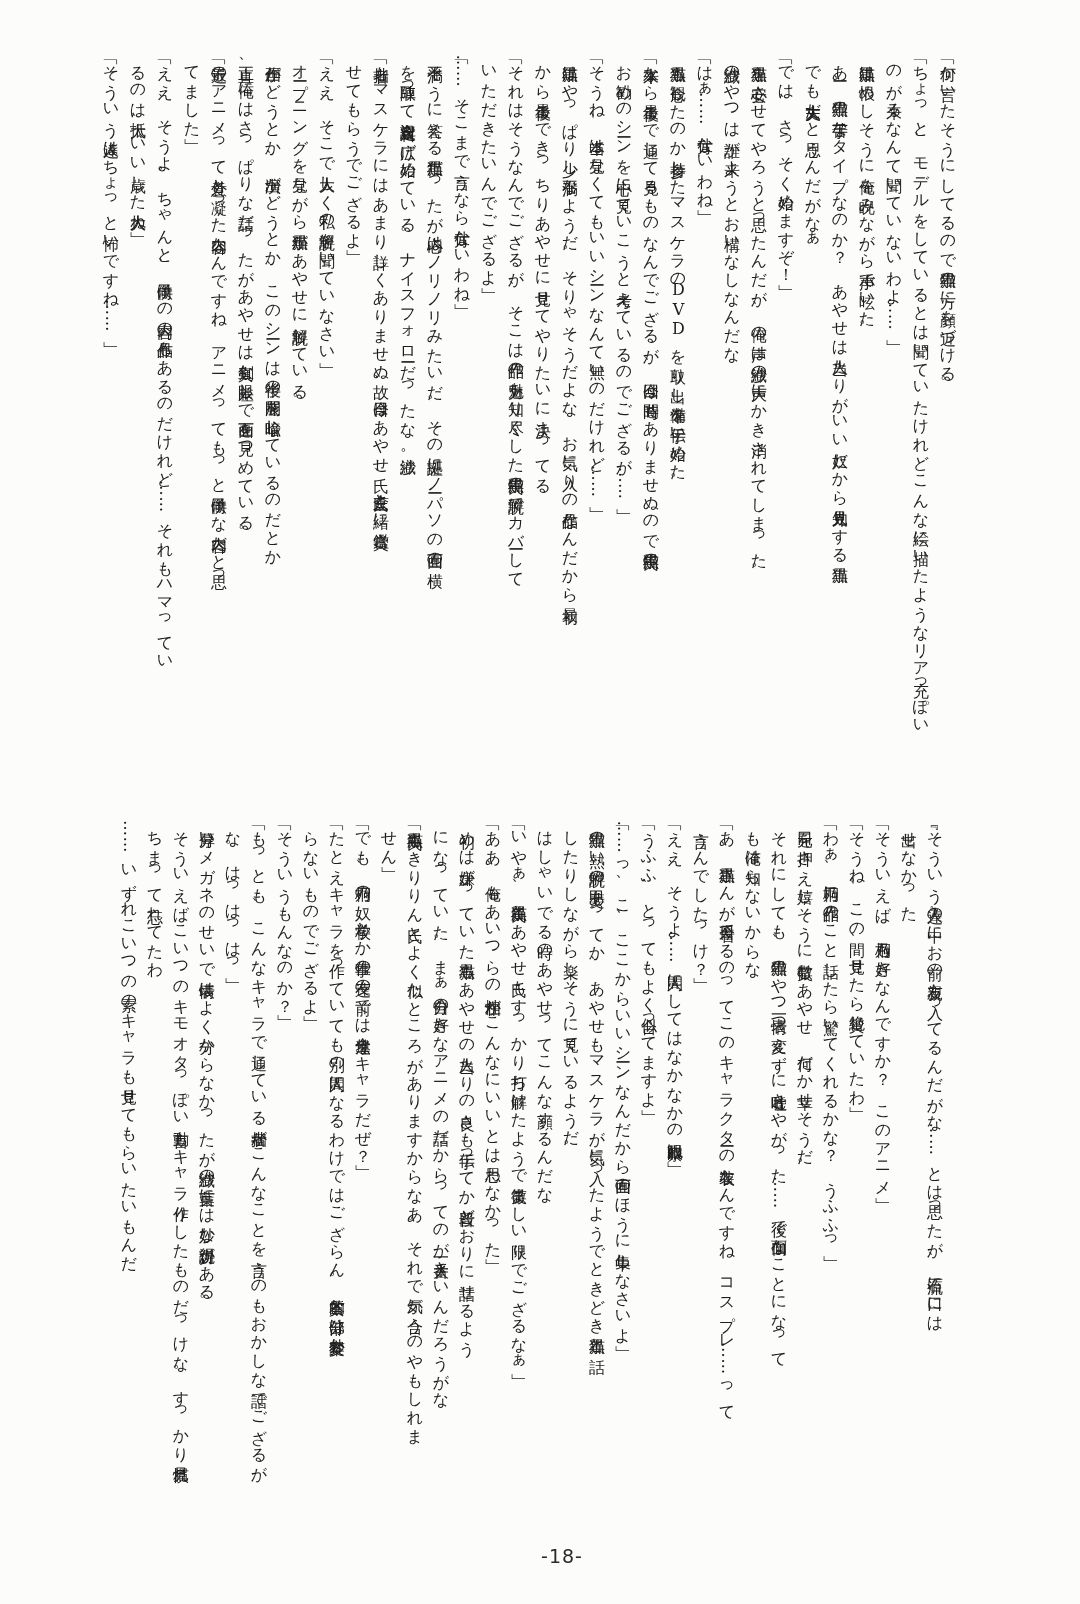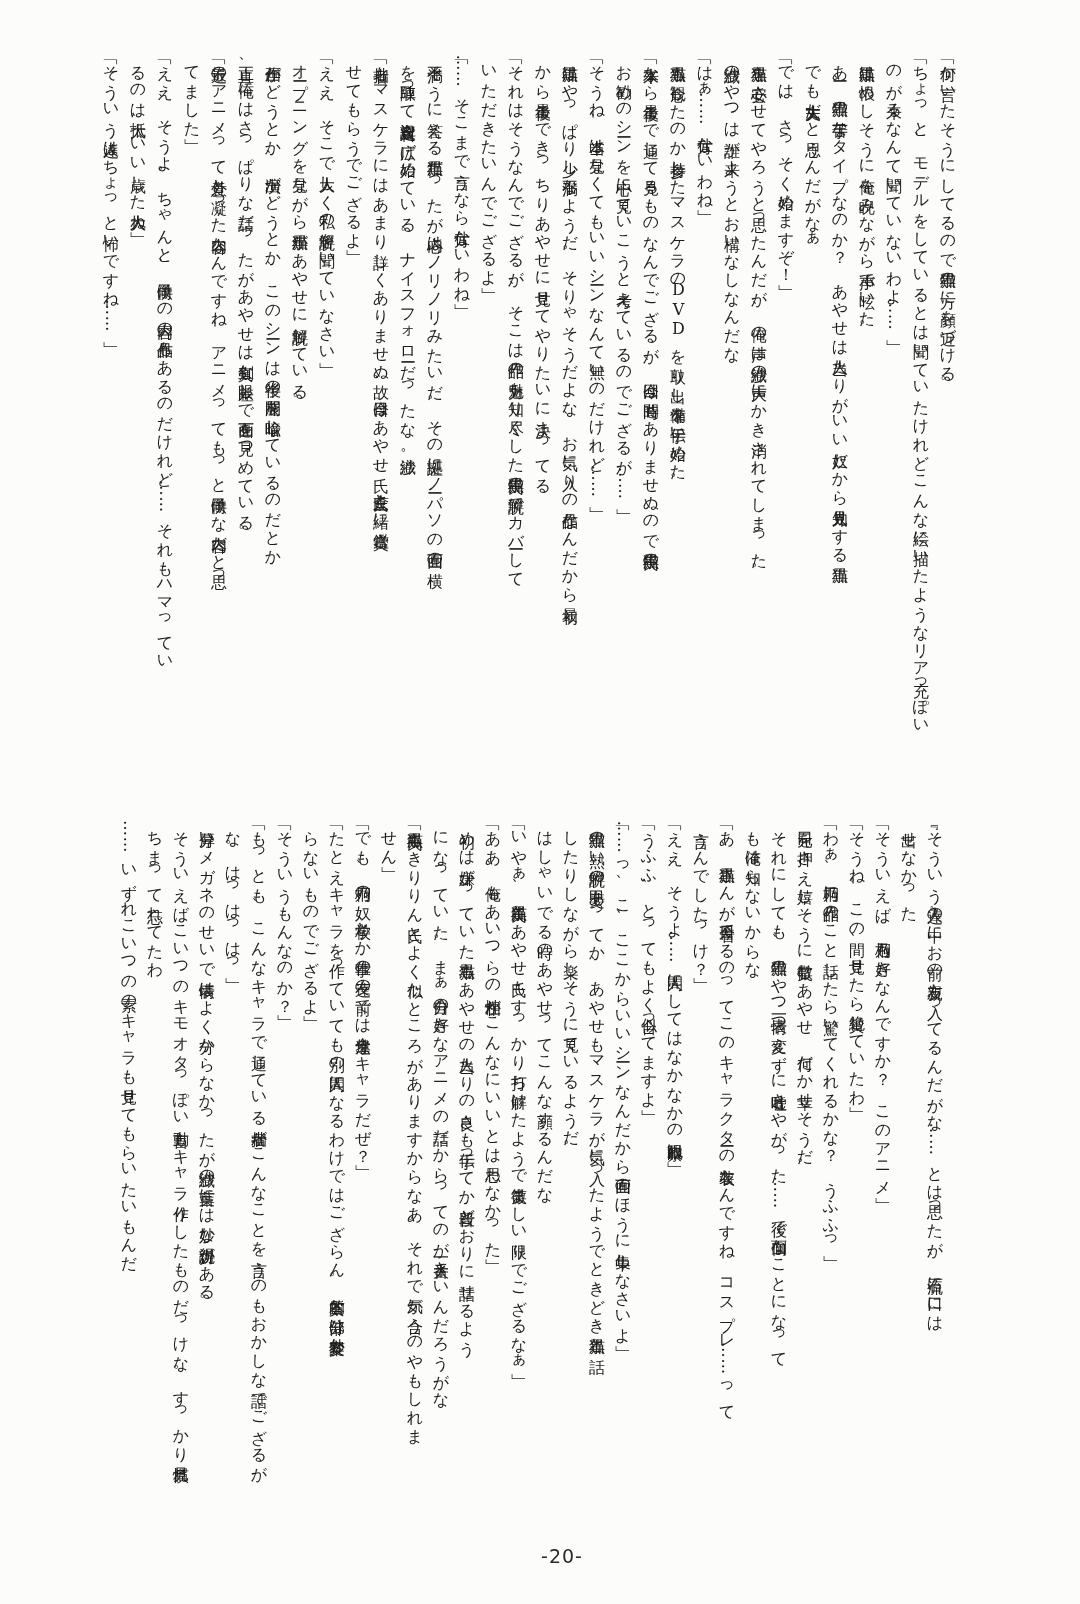--- a/index.html
+++ b/index.html
@@ -118,14 +118,14 @@
       <div class="vline">「たとえキャラを作っていても別の人間になるわけではござらん。本質的な部分は案外変わ</div>
       <div class="vline">らないものでござるよ」</div>
       <div class="vline">「そういうもんなのか？」</div>
       <div class="vline">「もっとも、こんなキャラで通している拙者がこんなことを言うのもおかしな話でござるが</div>
       <div class="vline">な。はっはっはっ」</div>
       <div class="vline">分厚いメガネのせいで表情はよく分からなかったが沙織の言葉には妙な説得力がある。</div>
       <div class="vline">そういえばこいつのキモオタっぽい言動もキャラ作りしたものだっけな。すっかり見慣れ</div>
       <div class="vline">ちまって忘れてたわ</div>
       <div class="vline">……いずれこいつの素のキャラも見せてもらいたいもんだ</div>
     </div>
-  <div class="page-number">-20-</div>
+  <div class="page-number">-18-</div>
 </div>
 
 </body></html>

